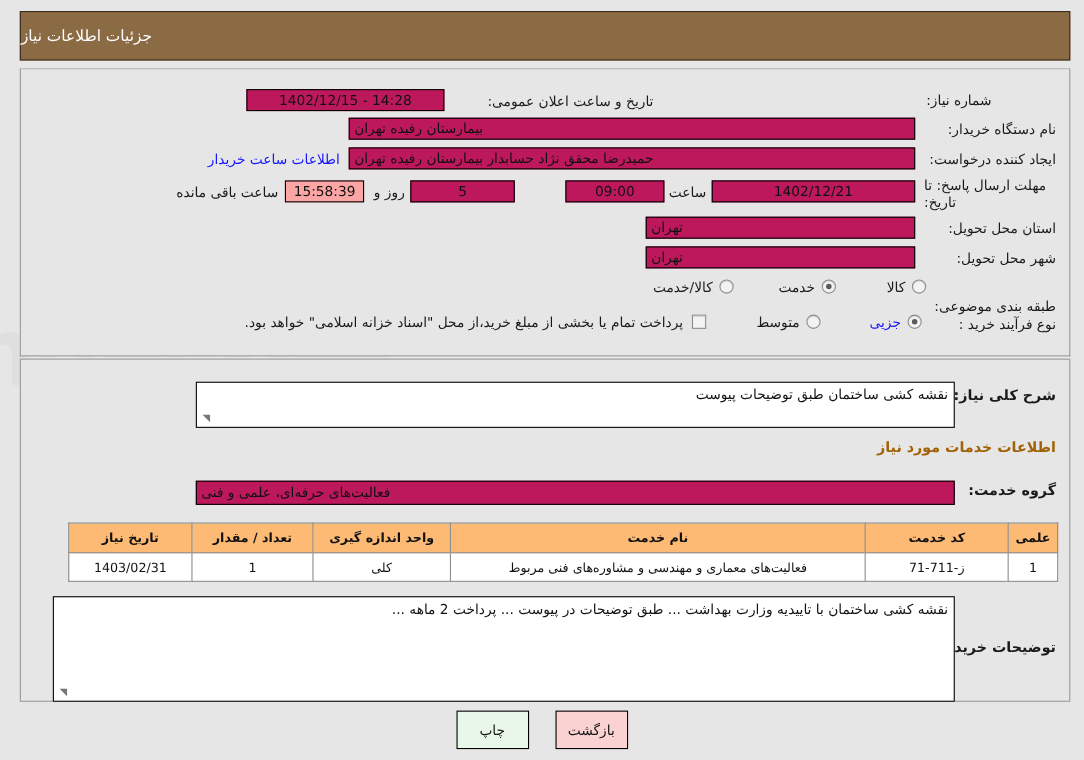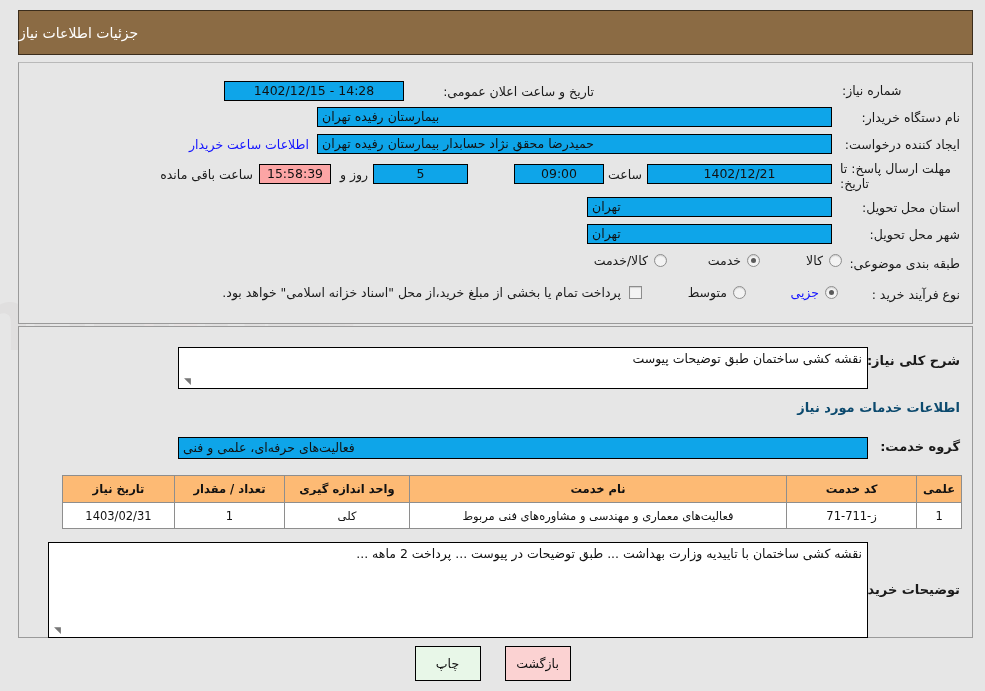--- a/index.html
+++ b/index.html
@@ -56,21 +56,21 @@
 
   .row { position: absolute; display: flex; align-items: center; }
   .lbl {
     text-align: left;
     color: #1a1a1a;
     font-size: 12.5px;
     line-height: 15px;
     direction: rtl;
   }
   .fld {
-    background: #0ea5e9;
+    background: #be185d;
     border: 1px solid #000000;
     height: 20px;
     line-height: 18px;
     font-size: 12.5px;
     padding: 0 4px;
     color: #111;
     display: flex; align-items: center;
     overflow: hidden; white-space: nowrap;
   }
   .fld.center { justify-content: center; }
@@ -113,21 +113,21 @@
     line-height: 16px;
   }
   .ta .grip {
     position: absolute; left: 2px; bottom: 1px;
     width: 10px; height: 10px;
     color: #777; font-size: 9px; line-height: 9px;
   }
 
   .sec-head {
     position: absolute;
-    font-size: 13px; font-weight: bold; color: #0c4a6e;
+    font-size: 13px; font-weight: bold; color: #a16207;
   }
 
   
   table.tbl {
     position: absolute;
     border-collapse: collapse;
     font-size: 11.5px;
   }
   table.tbl th {
     background: #fdba74;
@@ -212,21 +212,21 @@
     <span class="txt-lbl" style="position:absolute; right:604px; top:104px;">روز و</span>
     <div class="fld timer" style="position:absolute; right:641px; top:101px; width:72px;">15:58:39</div>
     <span class="txt-lbl" style="position:absolute; right:719px; top:104px;">ساعت باقی مانده</span>
 
     <div class="lbl" style="position:absolute; right:12px; top:137px;">استان محل تحویل:</div>
     <div class="fld right" style="position:absolute; right:140px; top:134px; width:245px;">تهران</div>
 
     <div class="lbl" style="position:absolute; right:12px; top:164px;">شهر محل تحویل:</div>
     <div class="fld right" style="position:absolute; right:140px; top:161px; width:245px;">تهران</div>
 
-    <div class="lbl" style="position:absolute; right:12px; top:193px;">طبقه بندی موضوعی:</div>
+    <div class="lbl" style="position:absolute; right:12px; top:208px;">طبقه بندی موضوعی:</div>
     <div style="position:absolute; right:130px; top:190px; display:flex; align-items:center; gap:6px;">
       <span class="radio"></span>
       <span class="txt-lbl">کالا</span>
     </div>
     <div style="position:absolute; right:212px; top:190px; display:flex; align-items:center; gap:6px;">
       <span class="radio on"></span>
       <span class="txt-lbl">خدمت</span>
     </div>
     <div style="position:absolute; right:305px; top:190px; display:flex; align-items:center; gap:6px;">
       <span class="radio"></span>

